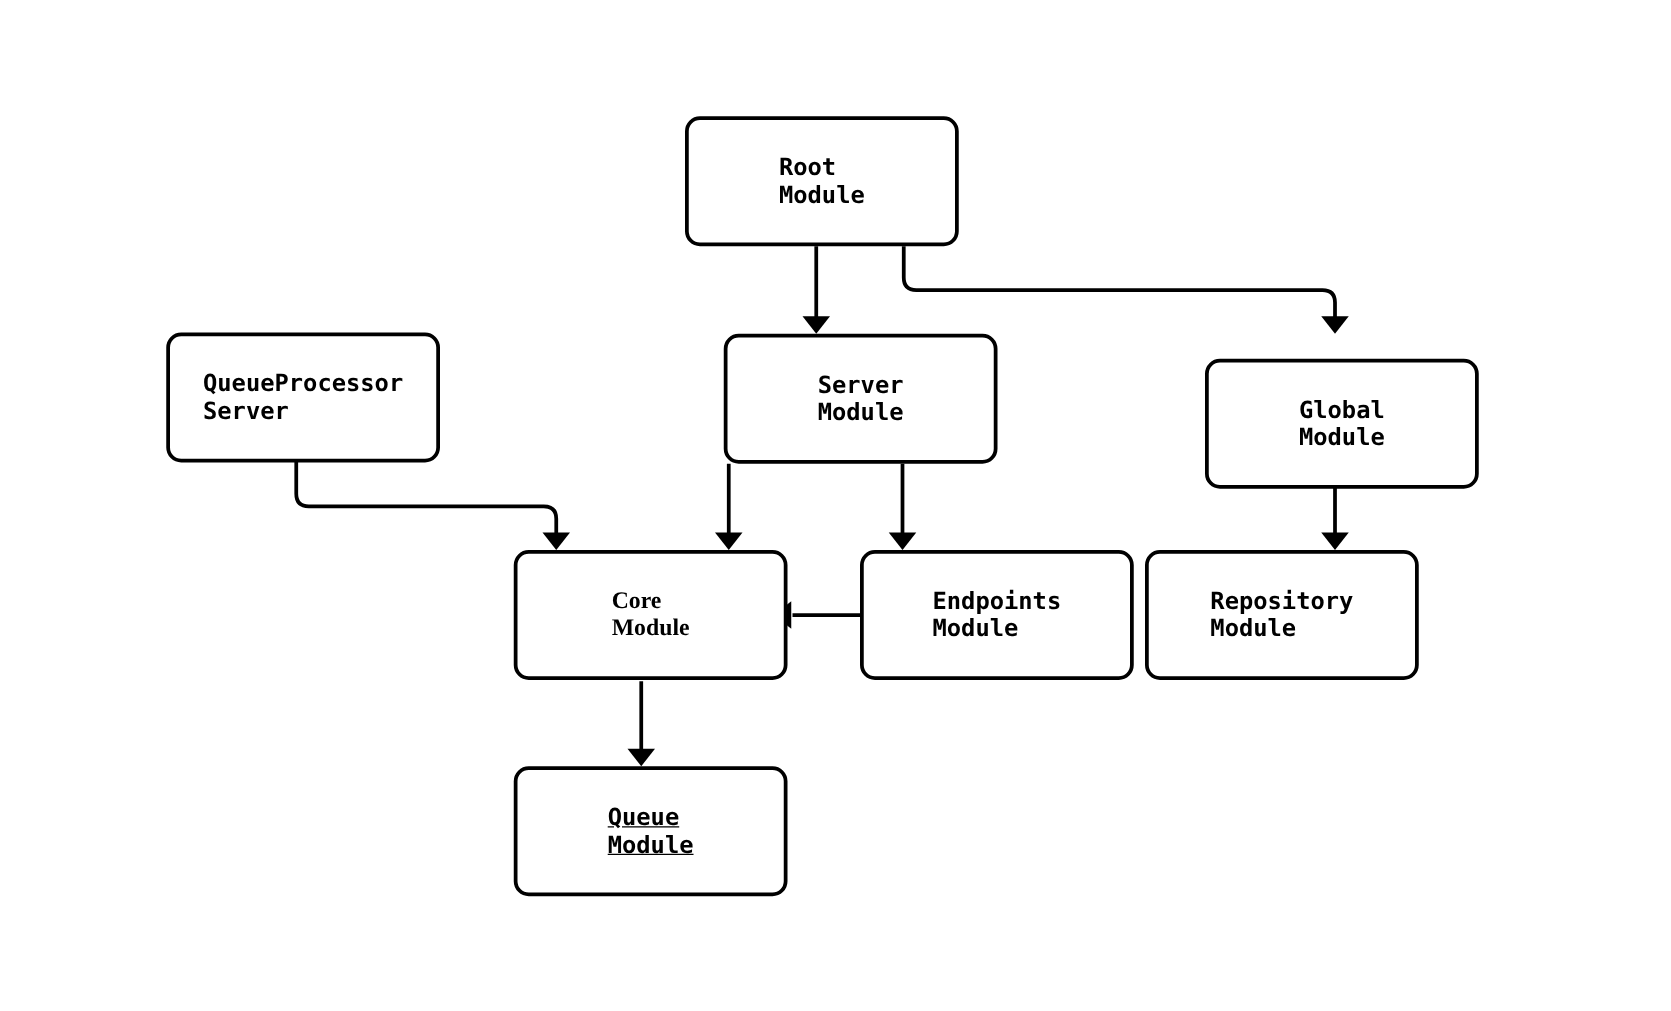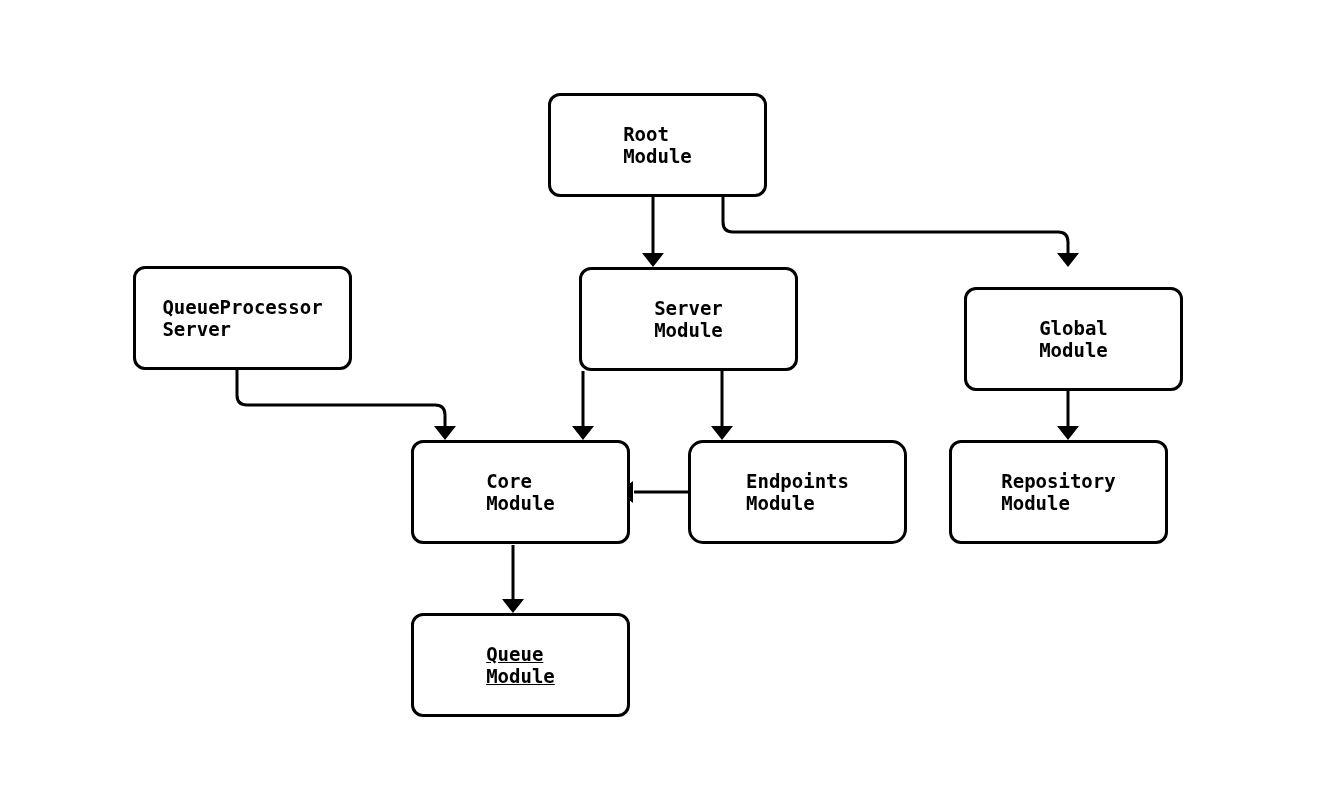--- a/index.html
+++ b/index.html
@@ -115,31 +115,31 @@
   <div class="node" style="left:579px; top:267px;">
     <span class="node-label">Server
 Module</span>
   </div>
 
   <div class="node" style="left:964px; top:267px;margin-top:20px;">
     <span class="node-label">Global
 Module</span>
   </div>
 
-  <div class="node" style="left:411px; top:440px;">
+  <div class="node" style="left:411px; top:440px;font-family:Liberation Serif, serif;">
     <span class="node-label">Core
 Module</span>
   </div>
 
-  <div class="node" style="left:688px; top:440px;border-radius:15px;">
+  <div class="node" style="left:688px; top:440px;">
     <span class="node-label">Endpoints
 Module</span>
   </div>
 
-  <div class="node" style="left:949px; top:440px;border-radius:12px;">
+  <div class="node" style="left:916px; top:440px;border-radius:12px;">
     <span class="node-label">Repository
 Module</span>
   </div>
 
   <div class="node" style="left:411px; top:613px;text-decoration:underline;">
     <span class="node-label">Queue
 Module</span>
   </div>
 
 </div>

